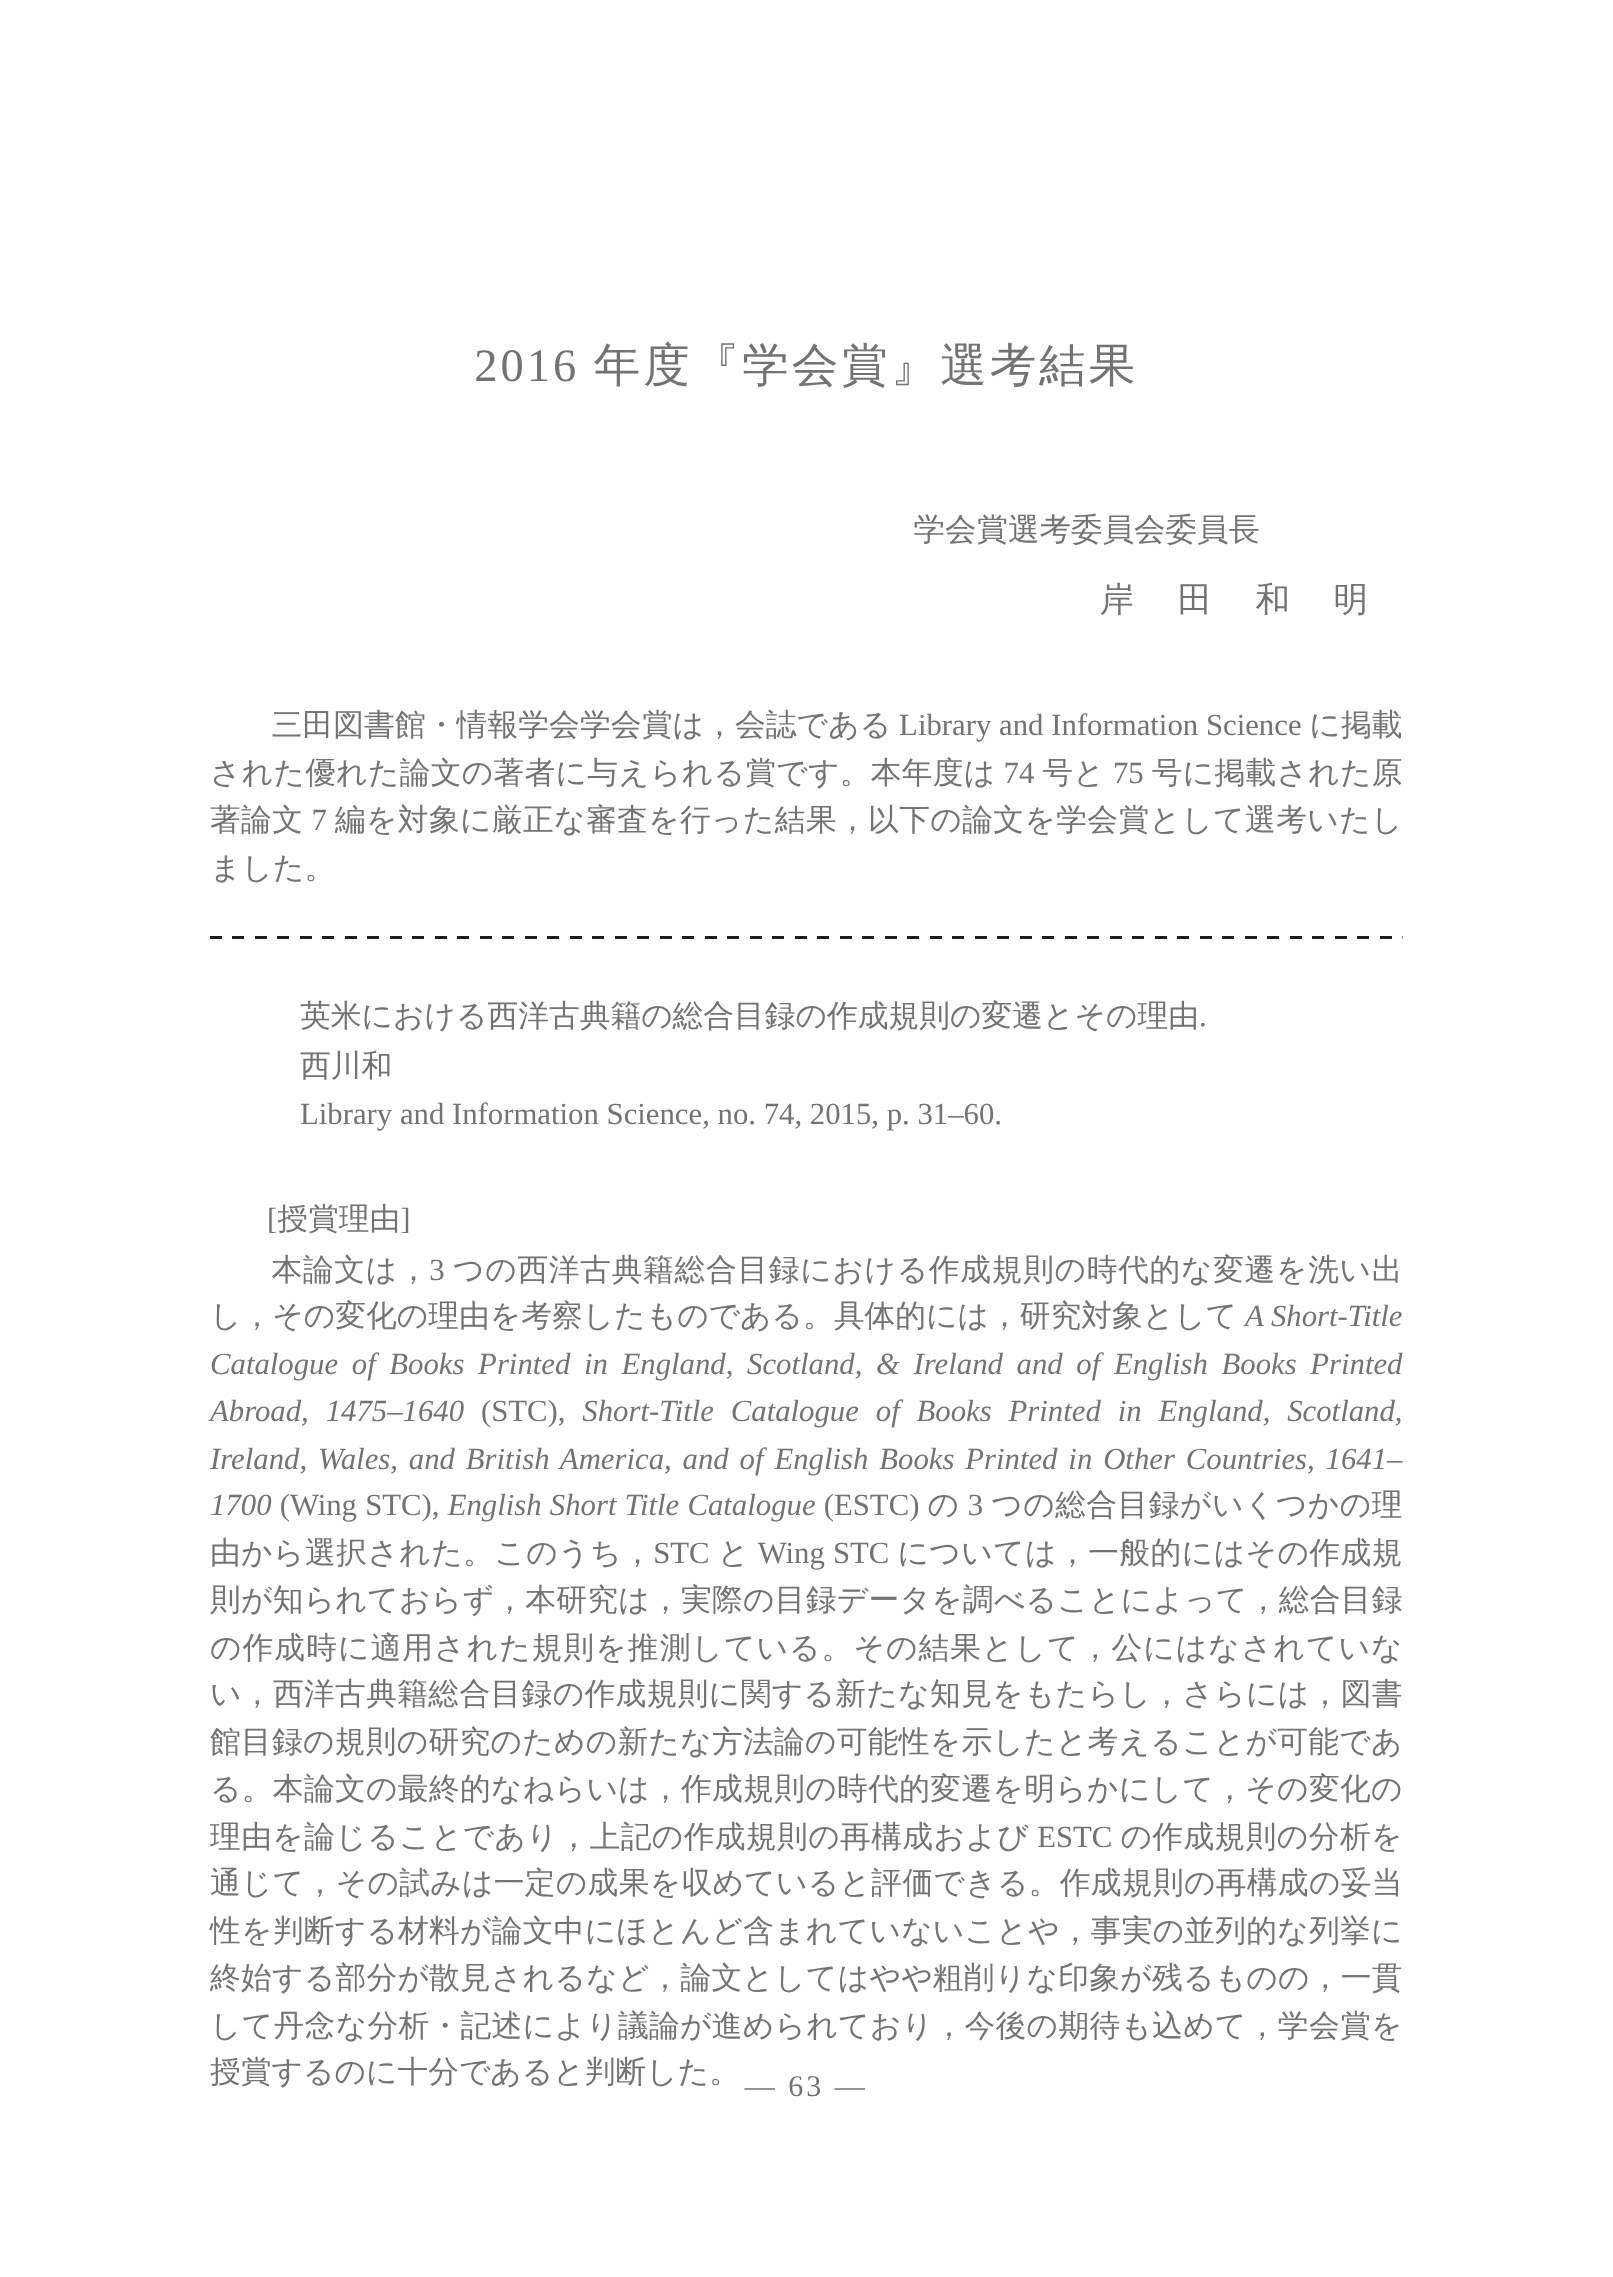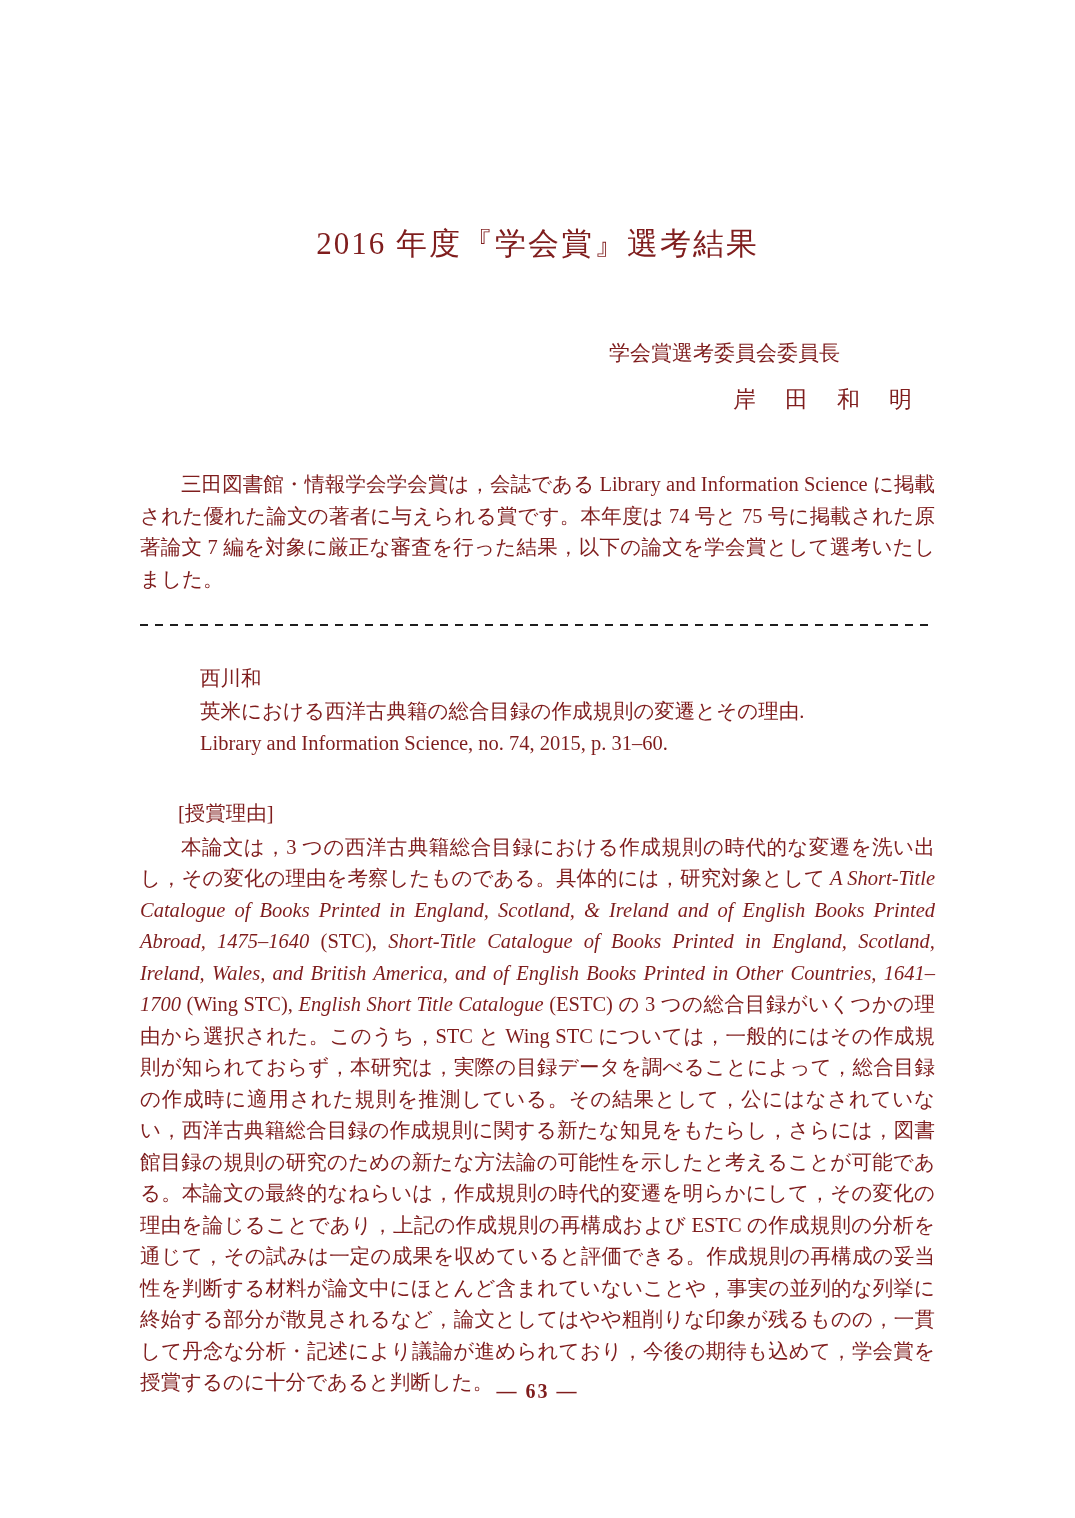--- a/index.html
+++ b/index.html
@@ -6,21 +6,21 @@
     margin: 0;
     padding: 0;
     background: #ffffff;
   }
   .page {
     position: relative;
     width: 1075px;
     height: 1518px;
     margin: 0 auto;
     background: #ffffff;
-    color: #7f1d1d;
+    color: #737373;
     font-family: "Liberation Serif", "DejaVu Serif", serif;
     font-size: 20.5px;
     line-height: 31.5px;
     box-sizing: border-box;
     padding: 0 140px;
     overflow: hidden;
   }
   .title {
     margin: 0;
     padding-top: 222px;
@@ -78,42 +78,41 @@
     font-style: italic;
   }
   .footer {
     position: absolute;
     left: 0;
     right: 0;
     top: 1376px;
     text-align: center;
     font-size: 20px;
     letter-spacing: 2px;
-    font-weight: bold;
   }
 </style>
 </head>
 <body>
 
 <div class="page">
 
   <h1 class="title">2016 年度『学会賞』選考結果</h1>
 
   <div class="byline">
     <div class="role">学会賞選考委員会委員長</div>
     <div class="name">岸　田　和　明</div>
   </div>
 
   <p class="intro">三田図書館・情報学会学会賞は，会誌である Library and Information Science に掲載された優れた論文の著者に与えられる賞です。本年度は 74 号と 75 号に掲載された原著論文 7 編を対象に厳正な審査を行った結果，以下の論文を学会賞として選考いたしました。</p>
 
   <div class="divider"></div>
 
   <div class="citation">
+    <div>英米における西洋古典籍の総合目録の作成規則の変遷とその理由.</div>
     <div>西川和</div>
-    <div>英米における西洋古典籍の総合目録の作成規則の変遷とその理由.</div>
     <div>Library and Information Science, no. 74, 2015, p. 31–60.</div>
   </div>
 
   <div class="reason-heading">[授賞理由]</div>
 
   <p class="reason"><span>本論文は，3 つの西洋古典籍総合目録における作成規則の時代的な変遷を洗い出し，その変化の理由を考察したものである。具体的には，研究対象として </span><span class="italic">A Short-Title Catalogue of Books Printed in England, Scotland, &amp; Ireland and of English Books Printed Abroad, 1475–1640</span><span> (STC), </span><span class="italic">Short-Title Catalogue of Books Printed in England, Scotland, Ireland, Wales, and British America, and of English Books Printed in Other Countries, 1641–1700</span><span> (Wing STC), </span><span class="italic">English Short Title Catalogue</span><span> (ESTC) の 3 つの総合目録がいくつかの理由から選択された。このうち，STC と Wing STC については，一般的にはその作成規則が知られておらず，本研究は，実際の目録データを調べることによって，総合目録の作成時に適用された規則を推測している。その結果として，公にはなされていない，西洋古典籍総合目録の作成規則に関する新たな知見をもたらし，さらには，図書館目録の規則の研究のための新たな方法論の可能性を示したと考えることが可能である。本論文の最終的なねらいは，作成規則の時代的変遷を明らかにして，その変化の理由を論じることであり，上記の作成規則の再構成および ESTC の作成規則の分析を通じて，その試みは一定の成果を収めていると評価できる。作成規則の再構成の妥当性を判断する材料が論文中にほとんど含まれていないことや，事実の並列的な列挙に終始する部分が散見されるなど，論文としてはやや粗削りな印象が残るものの，一貫して丹念な分析・記述により議論が進められており，今後の期待も込めて，学会賞を授賞するのに十分であると判断した。</span></p>
 
   <div class="footer">— 63 —</div>
 
 </div>

